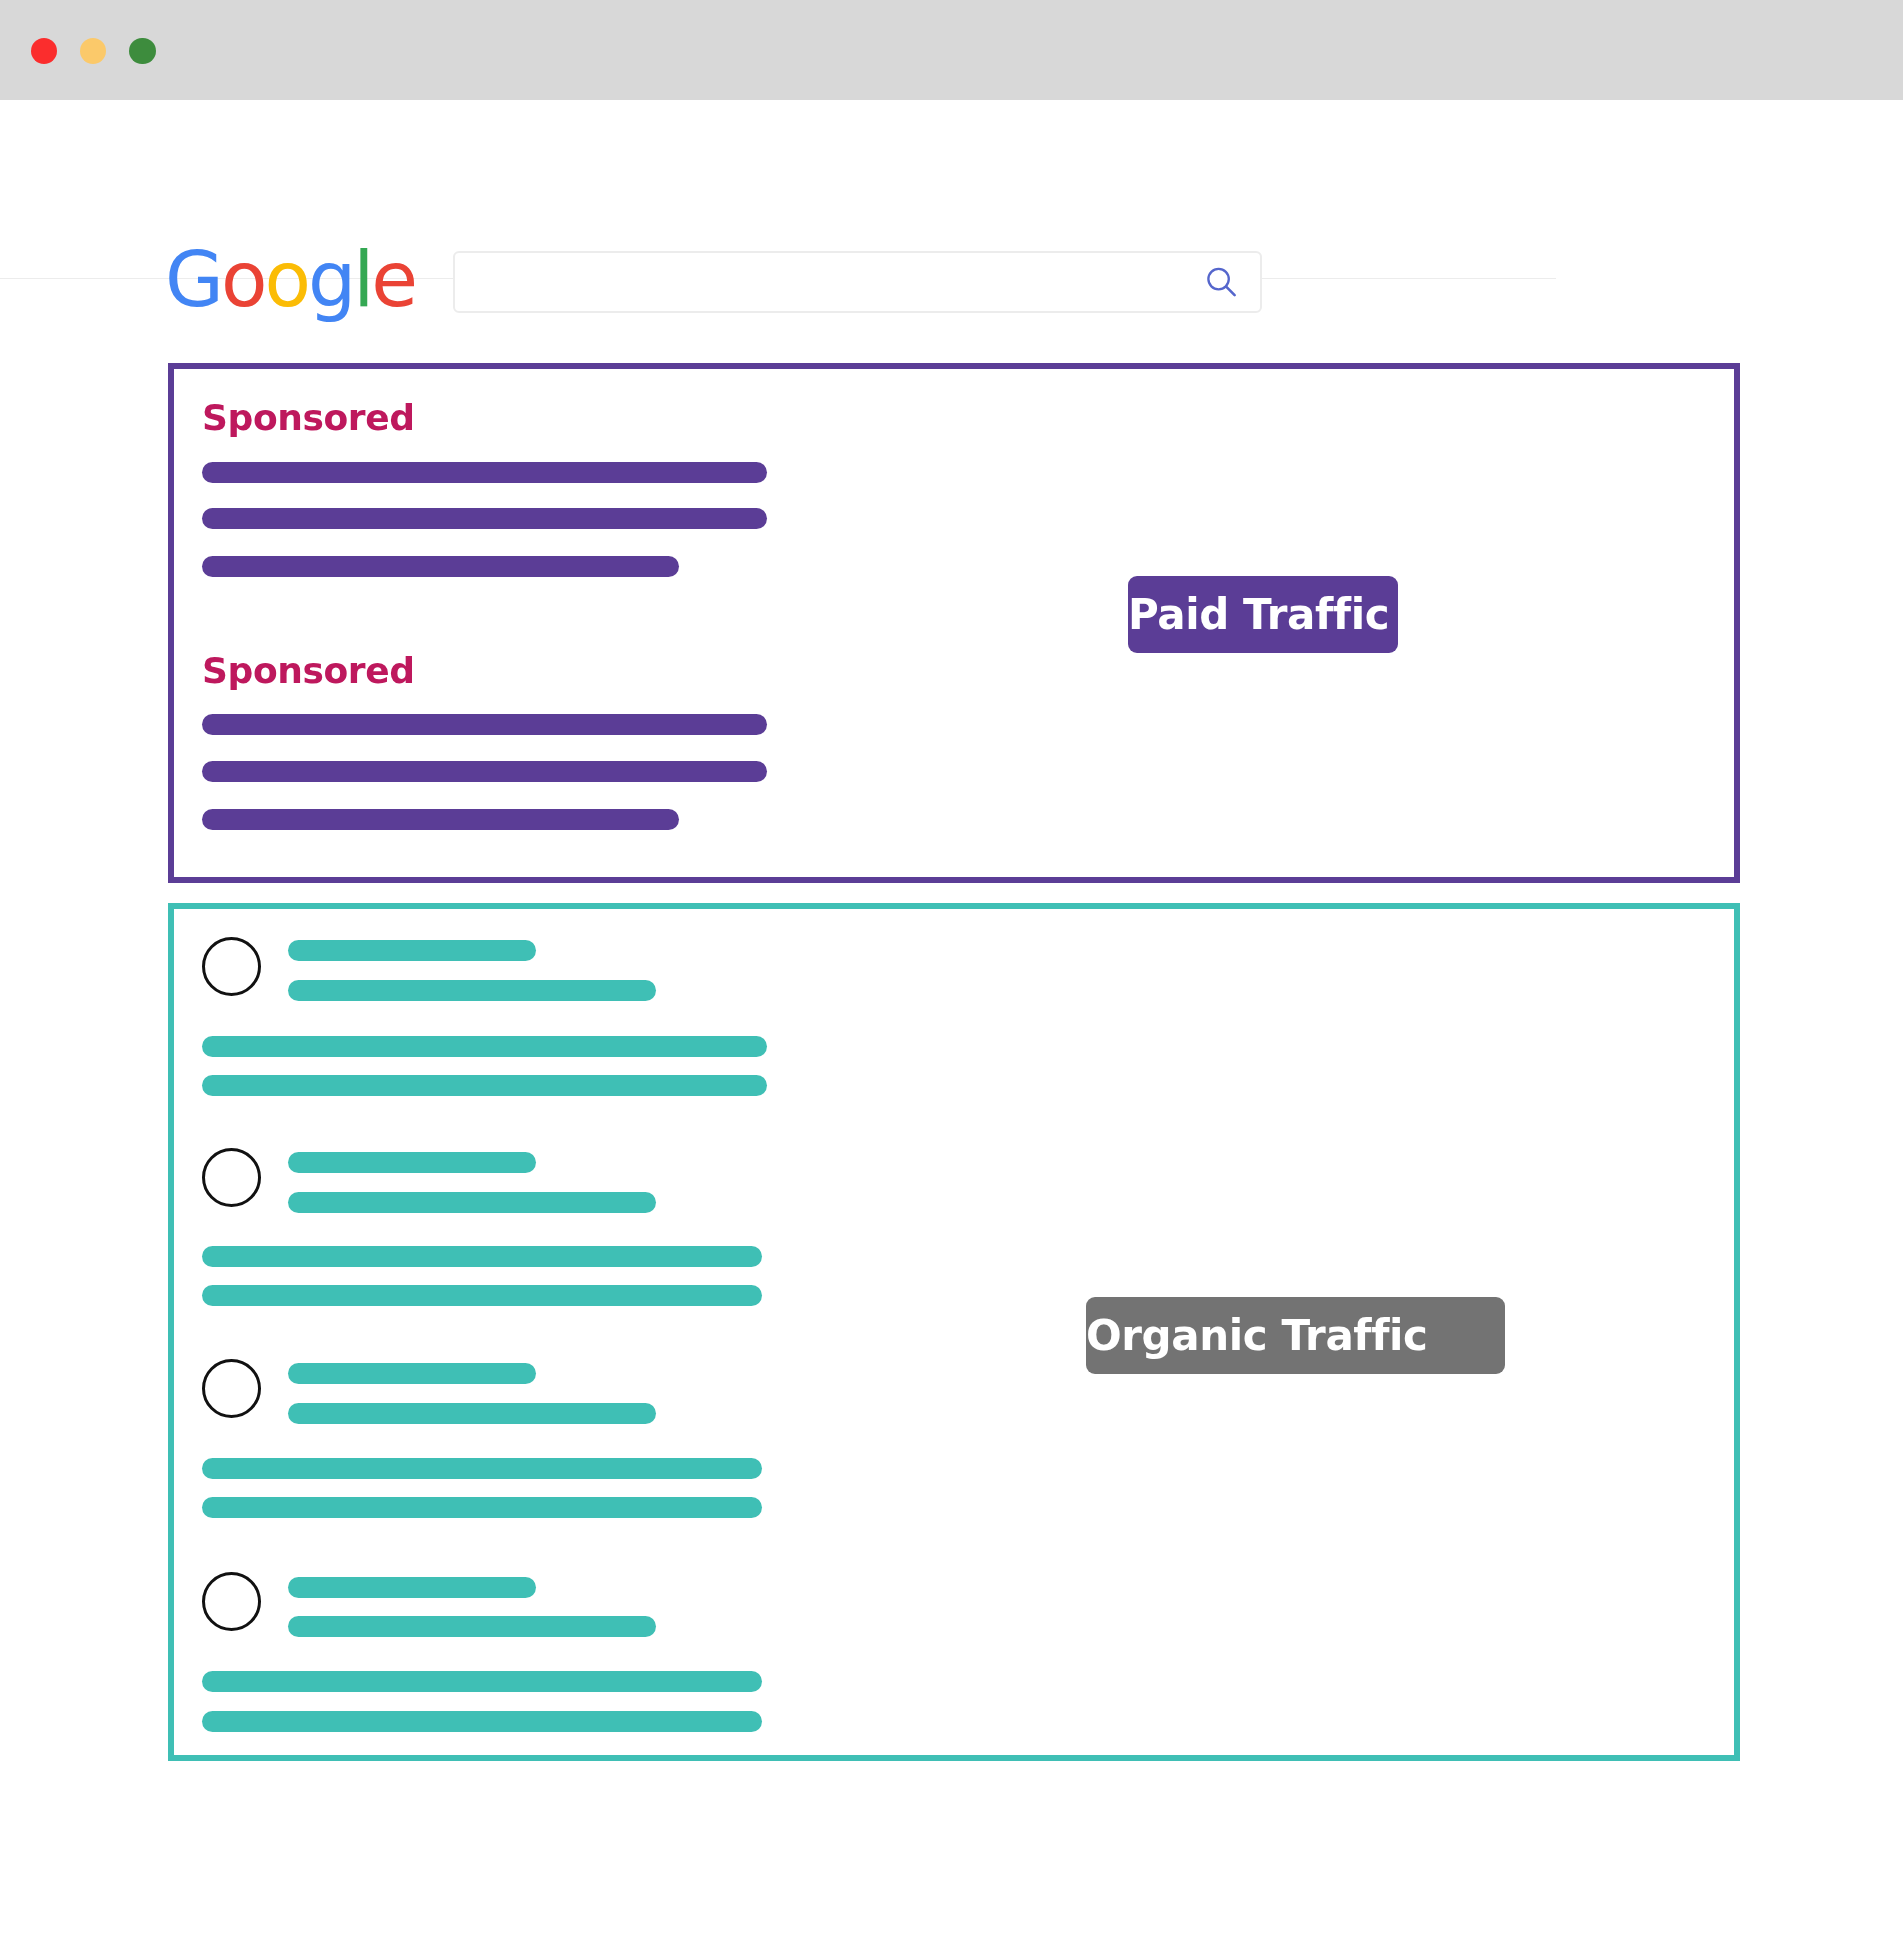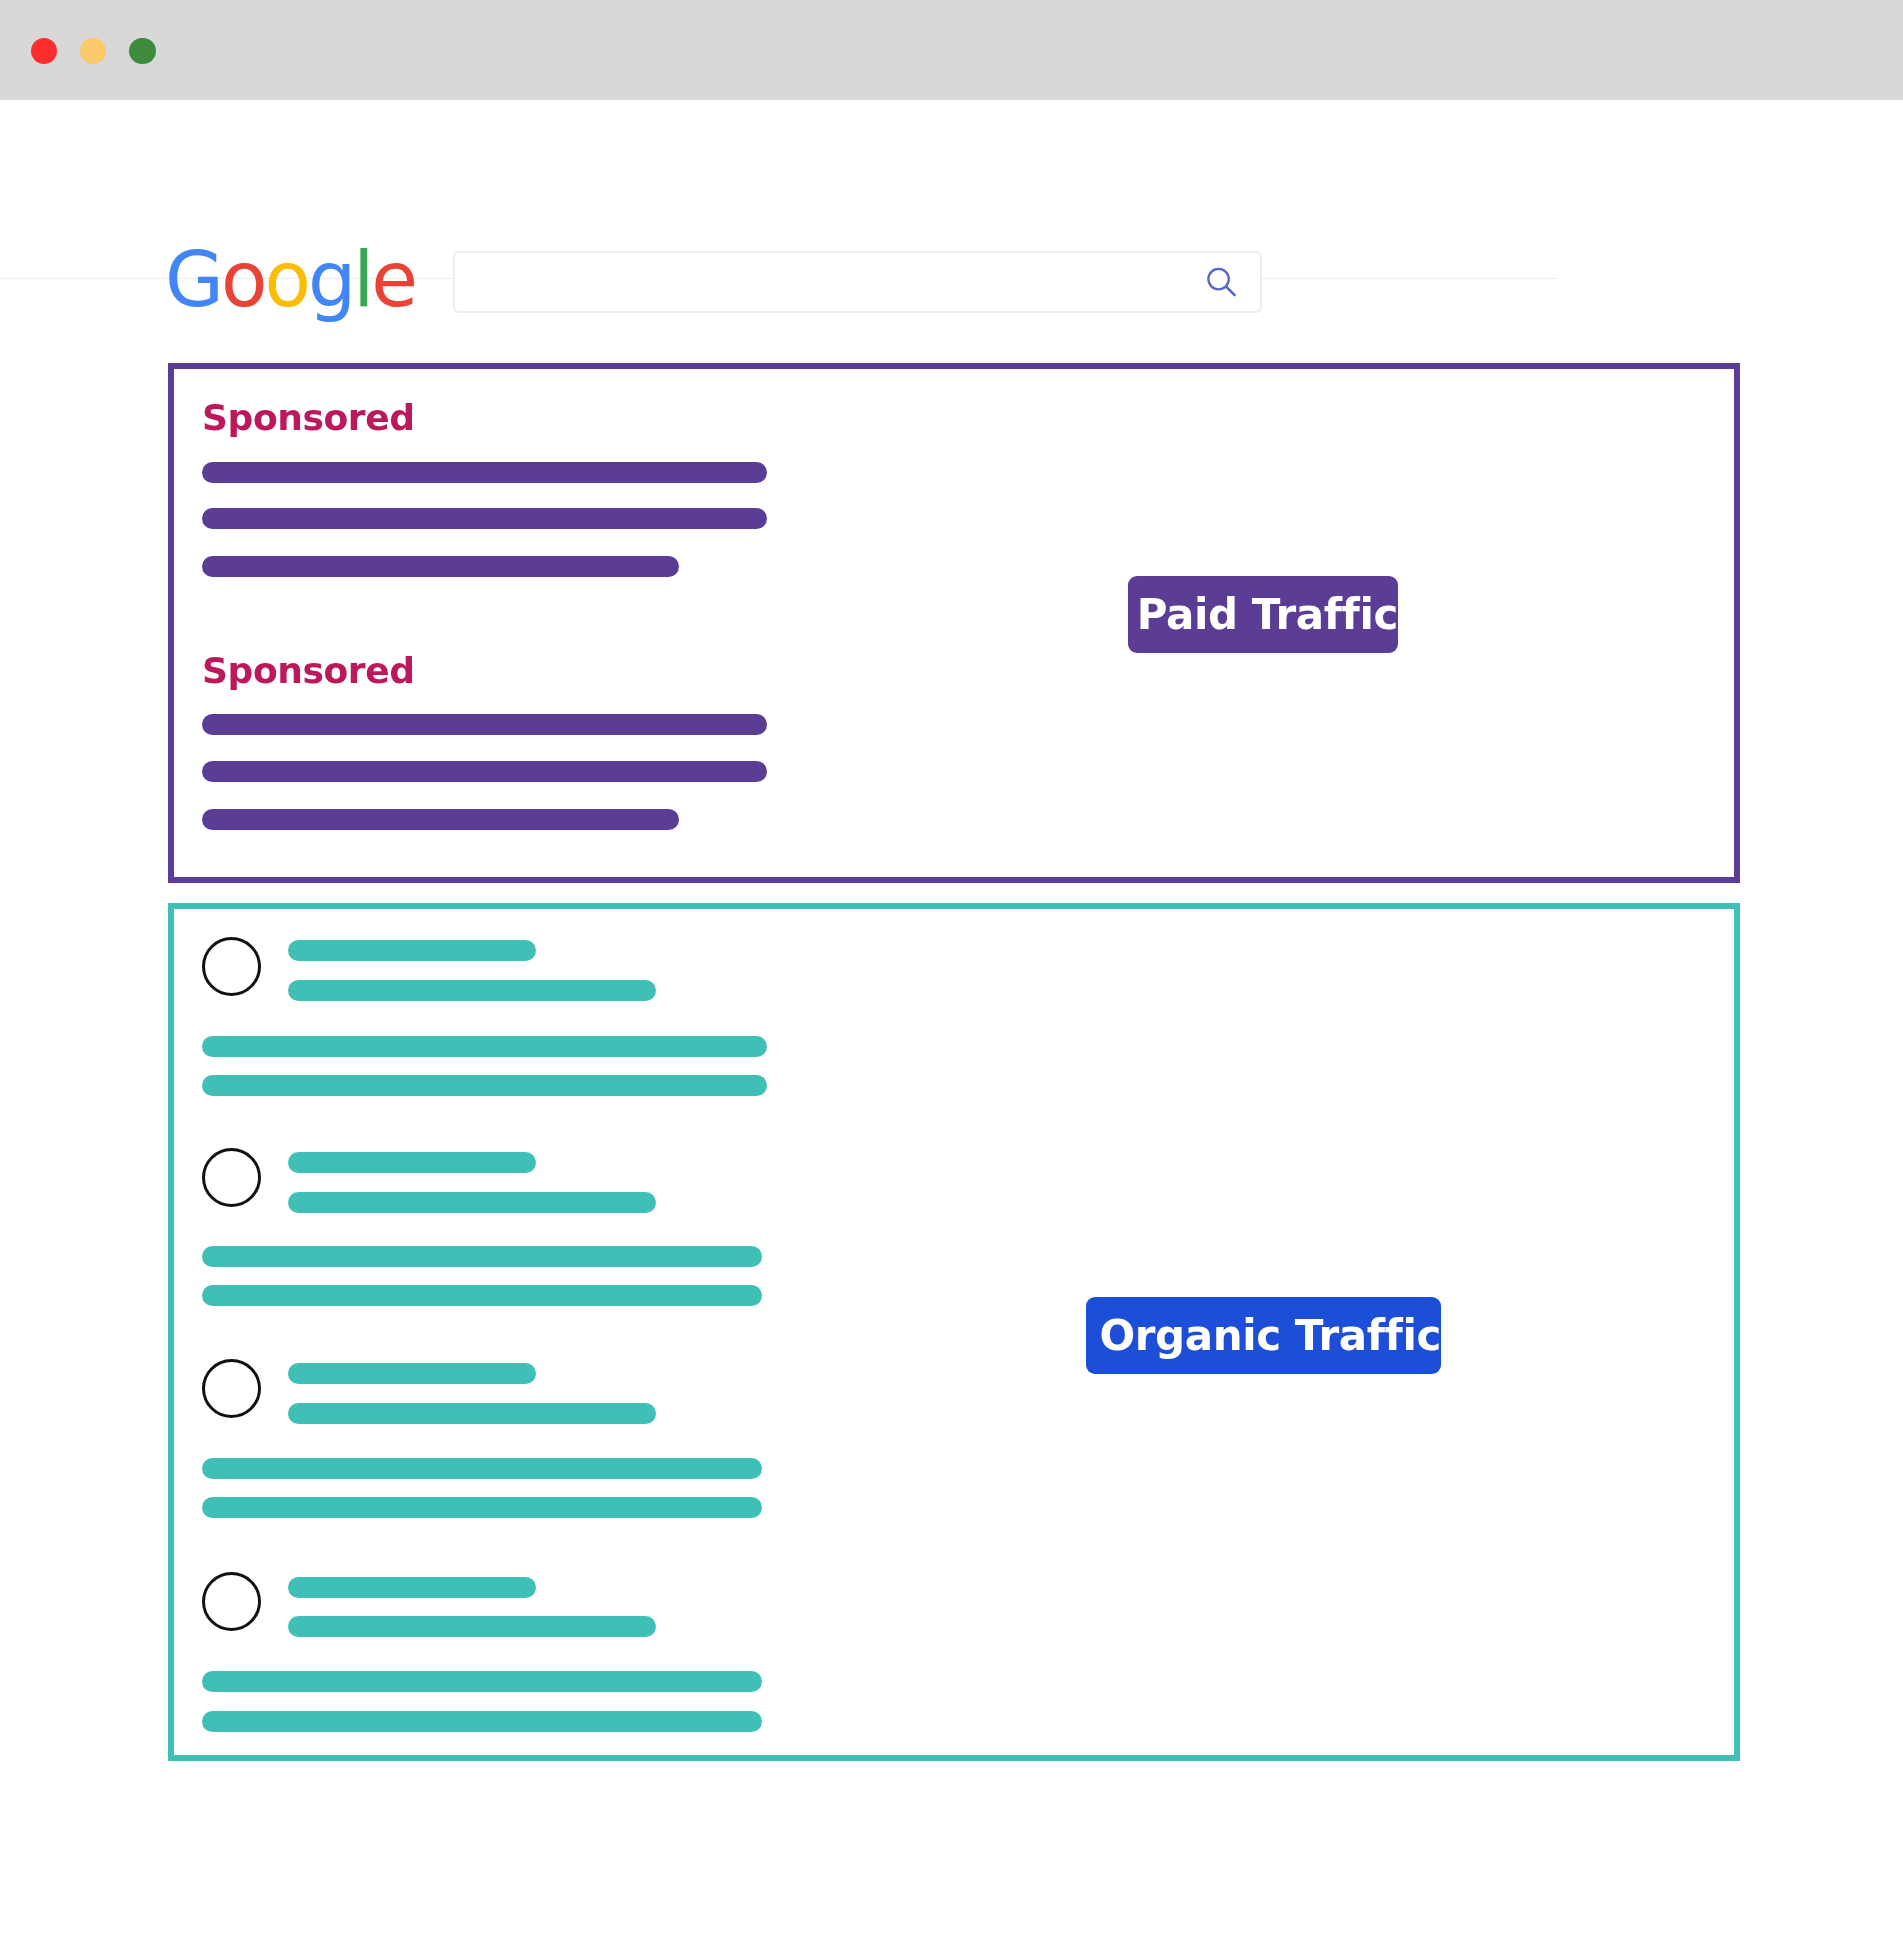--- a/index.html
+++ b/index.html
@@ -136,38 +136,38 @@
     border: 3px solid #111111;
     border-radius: 50%;
     background: #ffffff;
   }
 
   
   .pill {
     position: absolute;
     display: flex;
     align-items: center;
-    justify-content: flex-end;
+    justify-content: flex-start;
     border-radius: 9px;
     font-family: "DejaVu Sans", sans-serif;
     font-size: 42px;
     font-weight: bold;
     color: #ffffff;
     white-space: nowrap;
     letter-spacing: -0.4px;
   }
   .pill.paid {
     left: 1128px; top: 576px;
     width: 270px; height: 77px;
     background: #5B3D96;
   }
   .pill.organic {
     left: 1086px; top: 1297px;
-    width: 355px; height: 77px;
-    background: #1d4ed8;
+    width: 419px; height: 77px;
+    background: #737373;
   }
 </style>
 </head>
 <body>
 
 <div id="app">
 
   <div class="titlebar">
     <div class="traffic-lights">
       <div class="dot red"></div>

